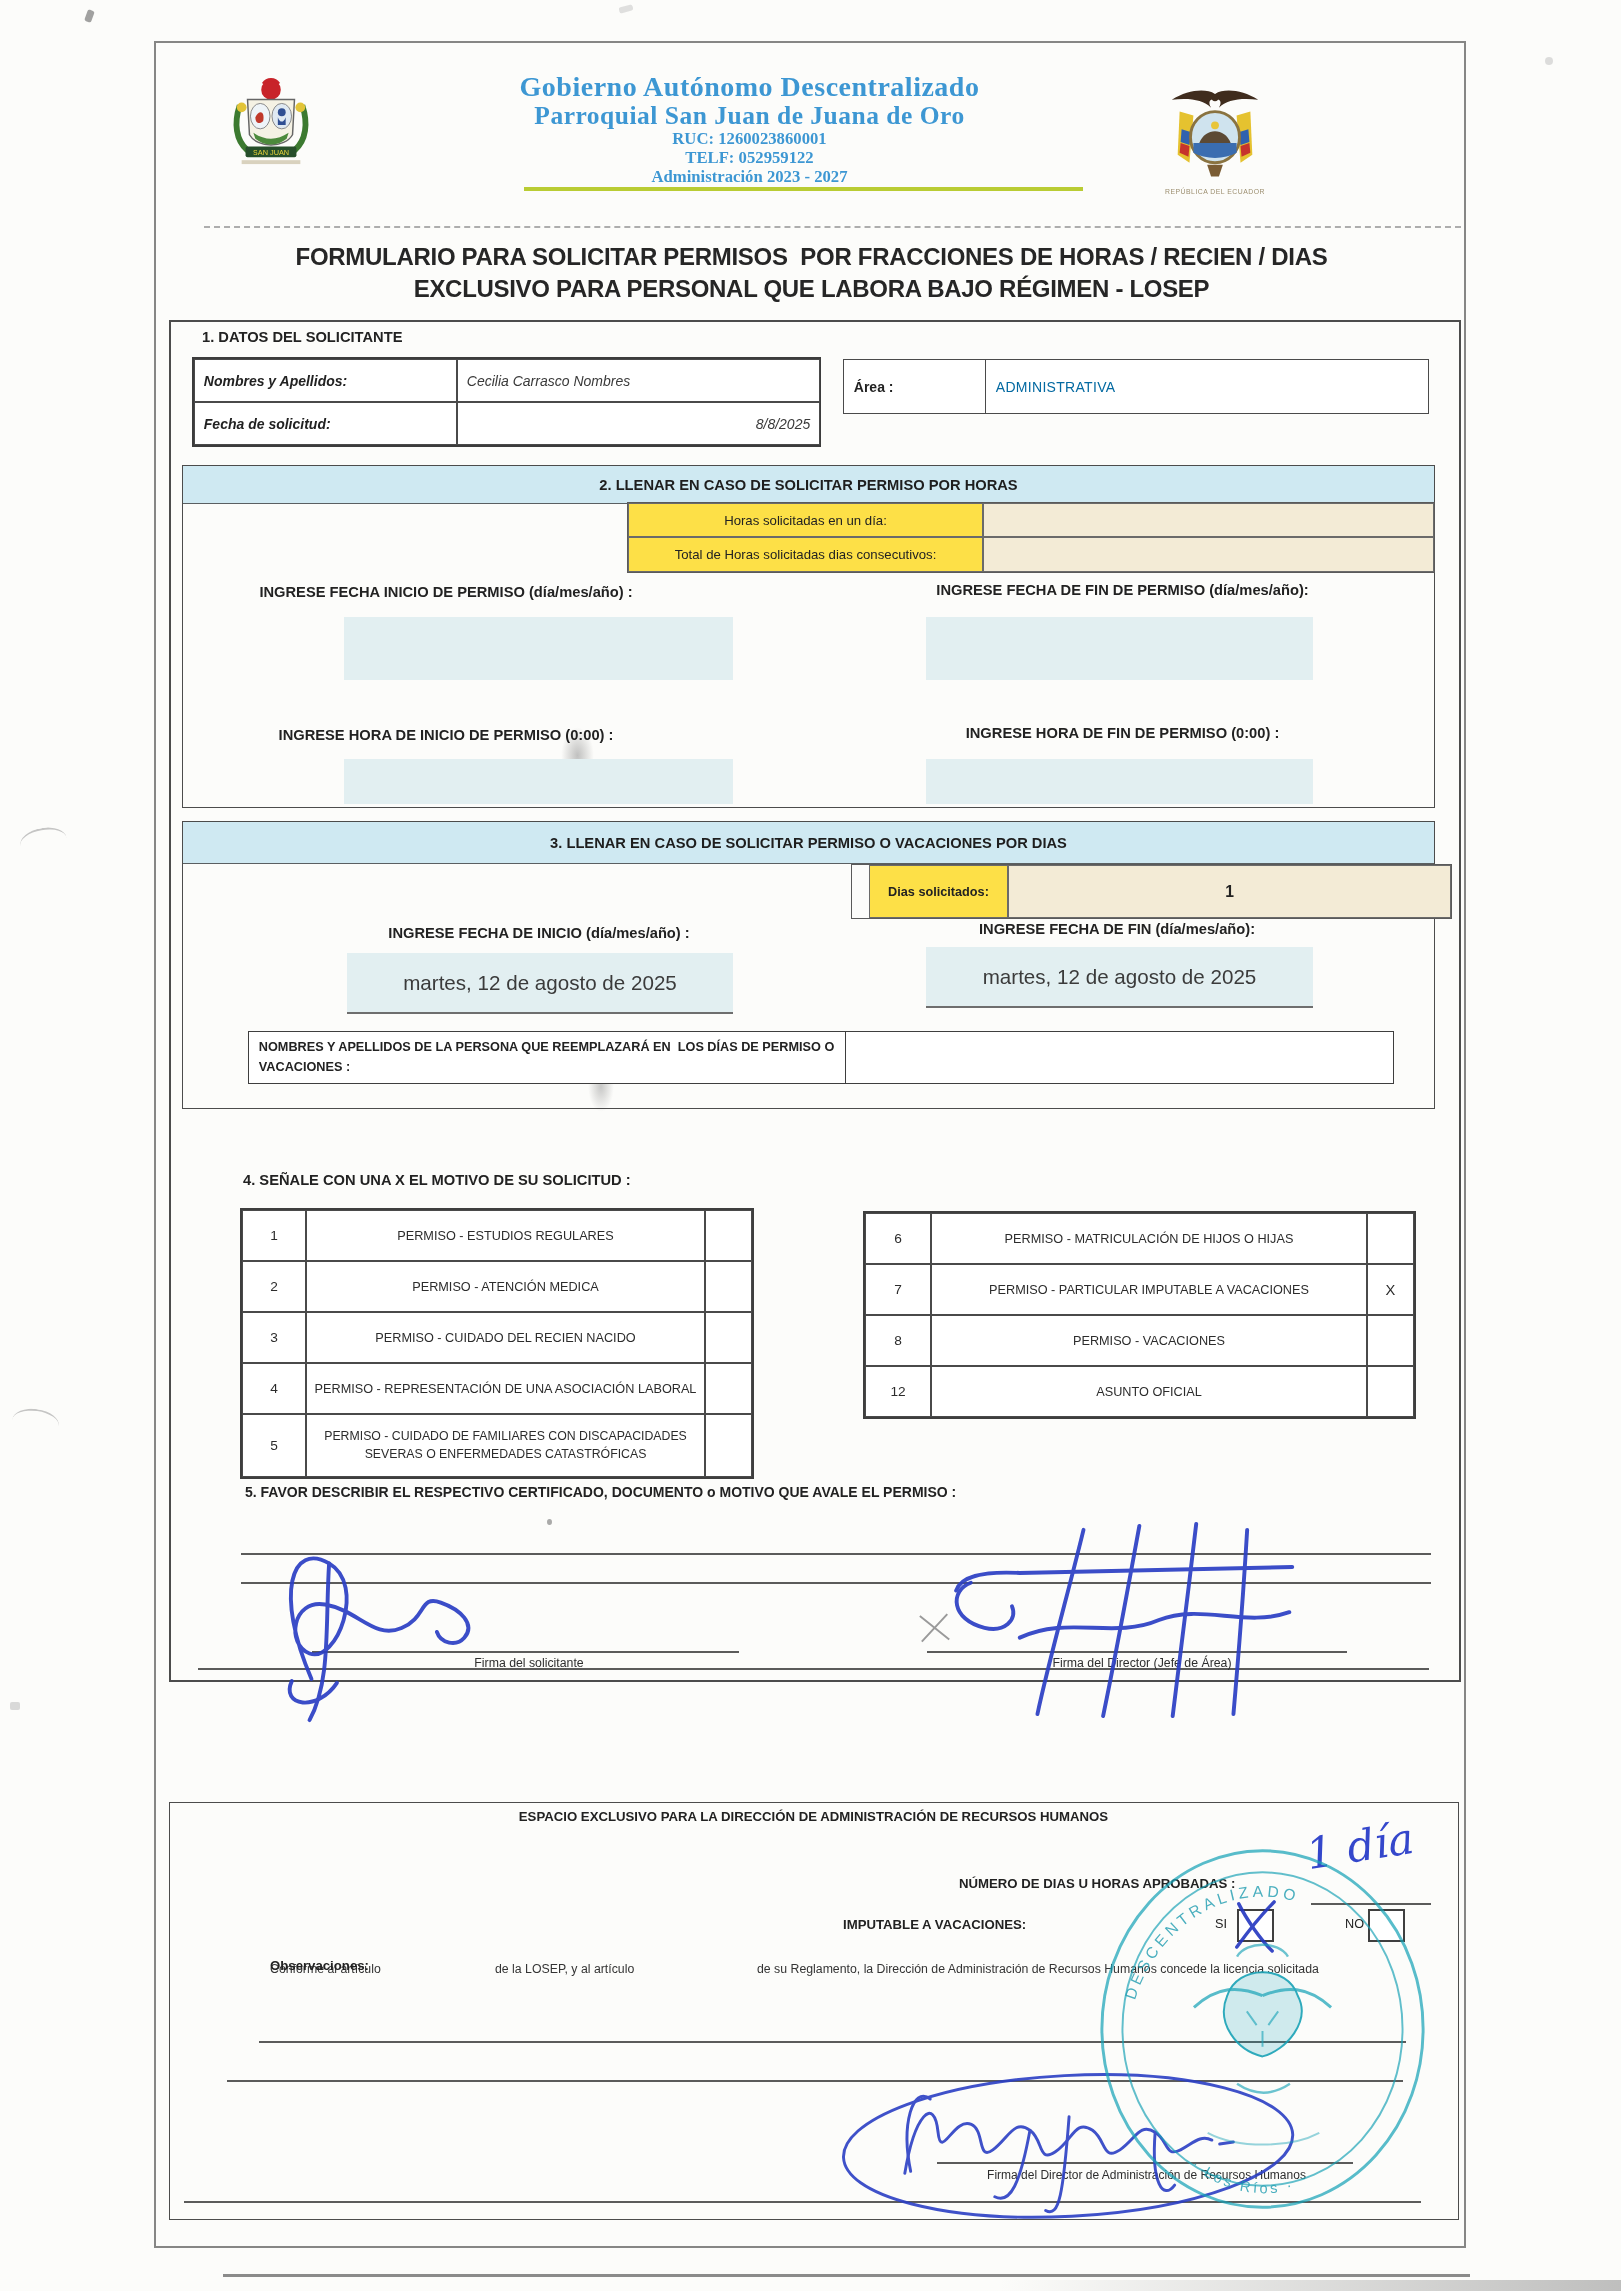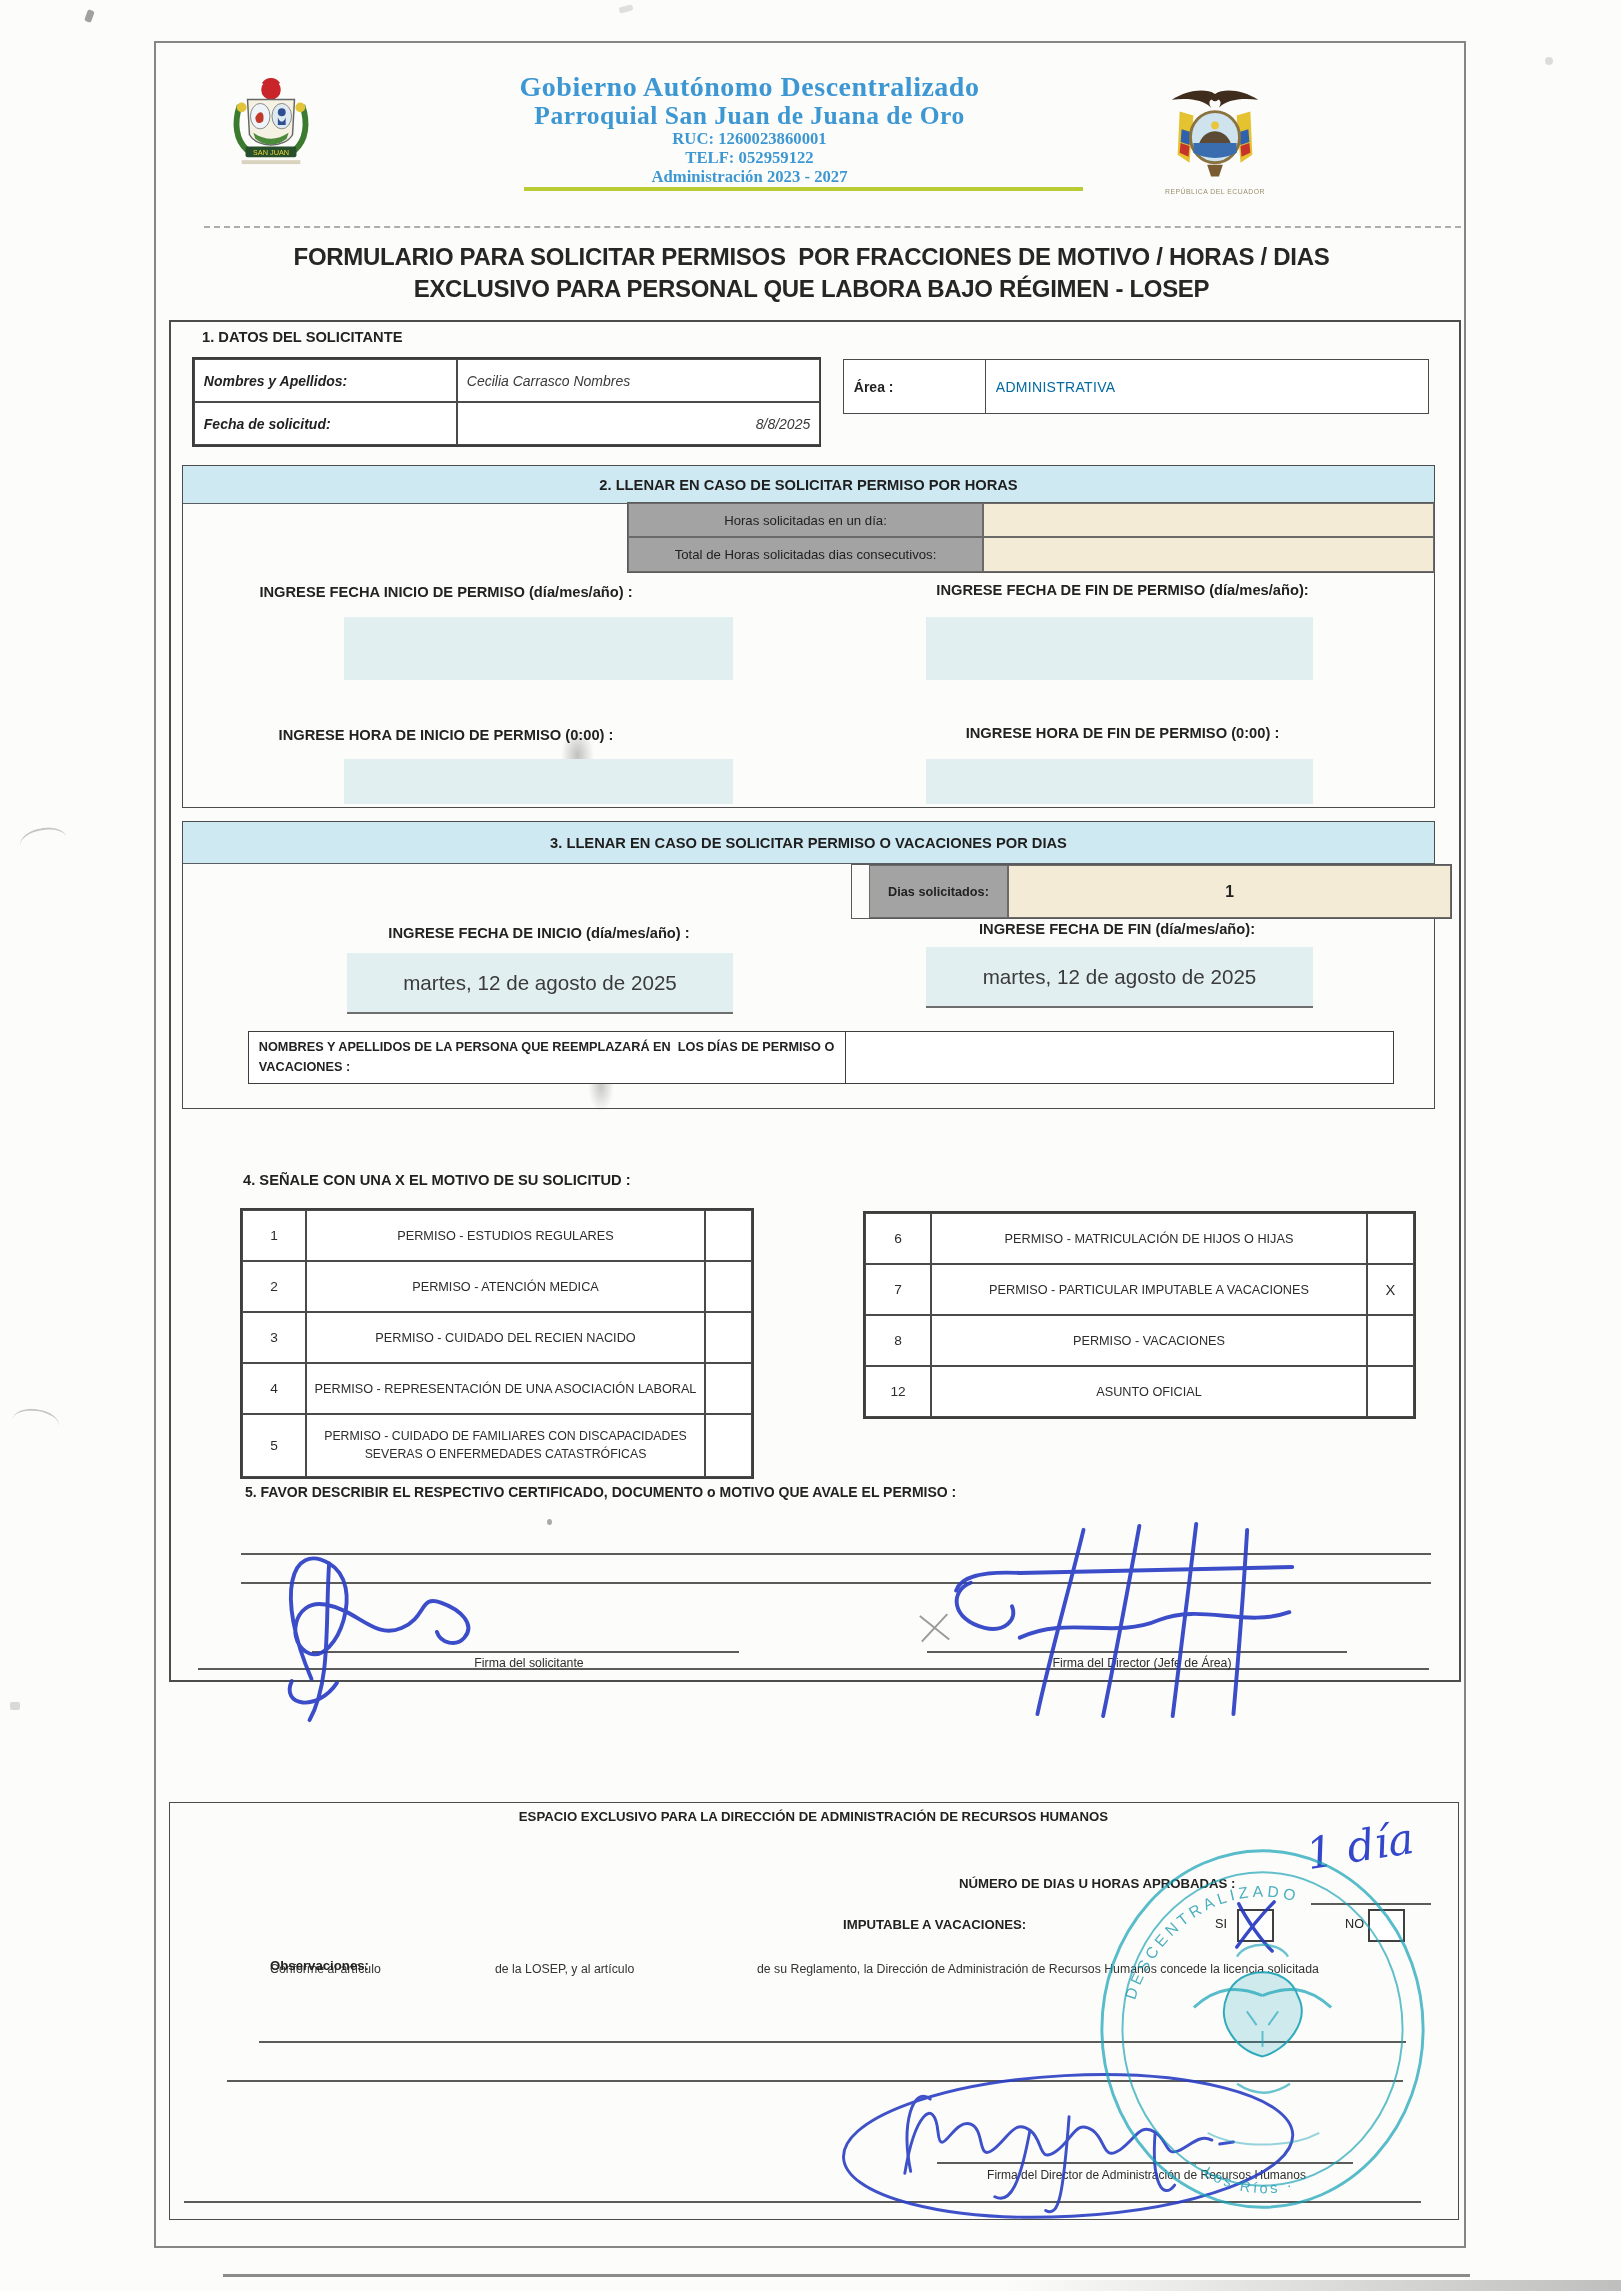--- a/index.html
+++ b/index.html
@@ -24,21 +24,21 @@
   
   .s1table{display:grid;grid-template-columns:263px 363px;border:2px solid #3c3c3c;background:#fff;font-style:italic;}
   .s1table>div{border:1px solid #4a4a4a;min-height:41px;display:flex;align-items:center;
                padding:0 8.8px;font-size:14px;}
   .areatable{display:grid;grid-template-columns:142px 1fr;border:1.6px solid #4a4a4a;background:#fff;}
   .areatable>div{min-height:53px;display:flex;align-items:center;padding:0 9.8px;font-size:14px;border-right:1.4px solid #4a4a4a;}
   .areatable>div:last-child{border-right:none;}
   
   .tantable{display:grid;border:1.6px solid #5a5a5a;}
   .tantable>div{border:1px solid #6a6a6a;display:flex;align-items:center;justify-content:center;
-                font-size:13.2px;background:#a3a3a3;}
+                font-size:13.2px;background:#fde047;}
   .tantable>.val{background:#f3ebd6;}
   
   .mtable{display:grid;border:2px solid #3e3e3e;background:#fff;}
   .mtable>div{border:1px solid #4a4a4a;display:flex;align-items:center;justify-content:center;
               text-align:center;font-size:12.7px;color:#2c2c2c;padding:2px 5.9px;box-sizing:border-box;}
   .chk{position:absolute;width:33px;height:29px;border:2px solid #3f3f3f;background:#fff;}
   .cap{font-size:12.3px;color:#2e2e2e;text-align:center;}
   .smalltxt{font-size:12.3px;color:#343434;}
   .artifact{position:absolute;background:#b5b5b5;opacity:.55;border-radius:2px;}
   svg{display:block;}
@@ -104,21 +104,21 @@
       <path d="M40,58 C46,42 66,42 72,58 Z" fill="#5c4a35"></path>
       <circle cx="56" cy="40" r="4" fill="#e8c53a"></circle>
       <path d="M34,58 L78,58 L78,68 C66,75 46,75 34,68 Z" fill="#3a6db0"></path>
       <path d="M48,80 L64,80 L60,92 L52,92 Z" fill="#7a5c33"></path>
       <text x="56" y="110" font-size="7" fill="#8a7a55" text-anchor="middle" letter-spacing="0.5" opacity="0.85" font-family="Liberation Sans, sans-serif">REPÚBLICA DEL ECUADOR</text>
     </svg>
   </div>
 
   <div id="dotsep"></div>
 
-  <div class="abs doctitle tc pre" style="left:233px;top:243px;width:1157px;">FORMULARIO PARA SOLICITAR PERMISOS  POR FRACCIONES DE MOTIVO / HORAS / DIAS</div>
+  <div class="abs doctitle tc pre" style="left:233px;top:243px;width:1157px;">FORMULARIO PARA SOLICITAR PERMISOS  POR FRACCIONES DE HORAS / RECIEN / DIAS</div>
   <div class="abs doctitle tc" style="left:233px;top:275px;width:1157px;">EXCLUSIVO PARA PERSONAL QUE LABORA BAJO RÉGIMEN - LOSEP</div>
 
   <div class="abs boxed" style="left:169px;top:320px;width:1288px;height:1358px;"></div>
   <div class="line" style="left:198px;top:1668px;width:1231px;"></div>
 
   <div class="abs b" style="left:202px;top:329px;font-size:14.7px;">1. DATOS DEL SOLICITANTE</div>
   <div class="abs s1table" style="left:192px;top:357px;width:625px;">
     <div class="b">Nombres y Apellidos:</div>
     <div style="color:#3a3a3a;">Cecilia Carrasco Nombres</div>
     <div class="b">Fecha de solicitud:</div>

